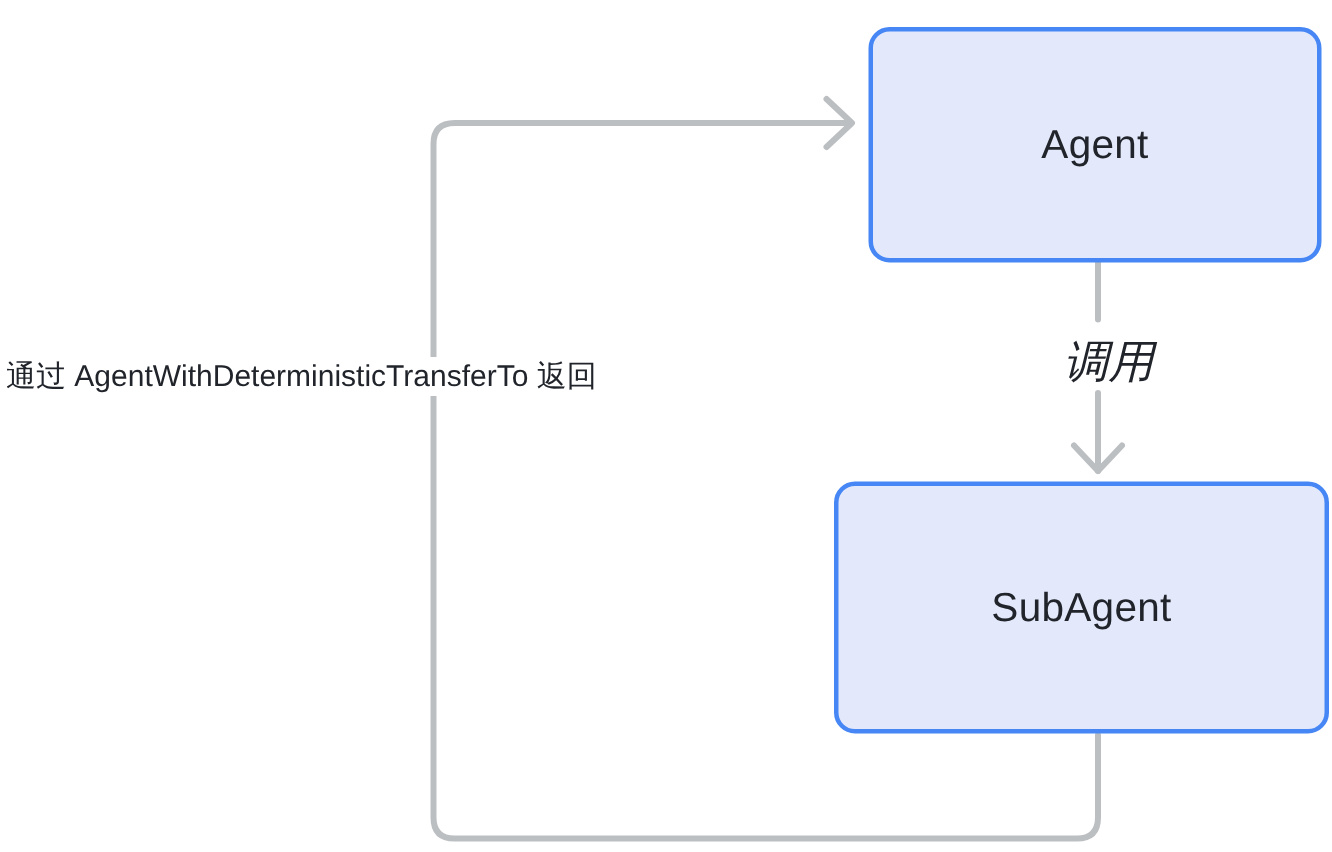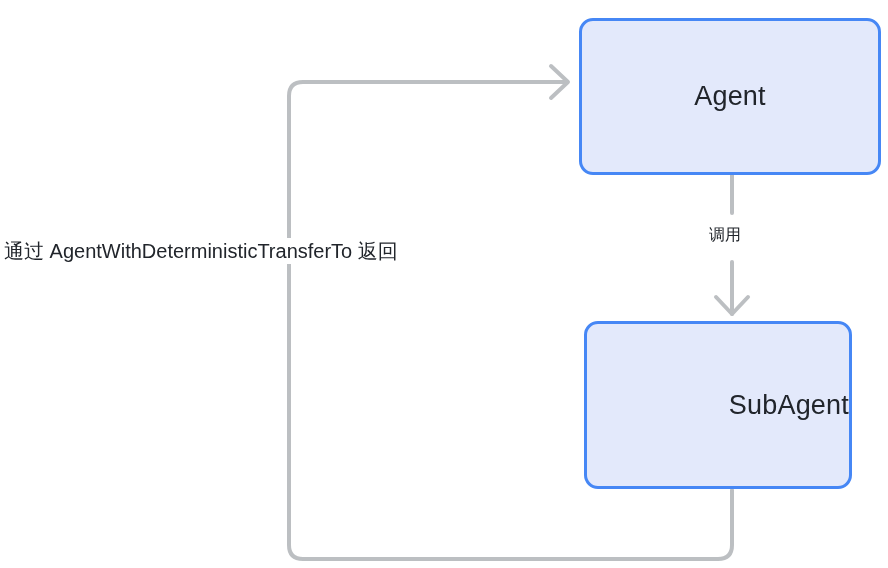--- a/index.html
+++ b/index.html
@@ -32,47 +32,47 @@
     justify-content: center;
   }
   #node-agent {
     left: 579px;
     top: 2px;
     width: 302px;
     height: 157px;
     margin-top: 16px;
   }
   #node-subagent {
-    left: 584px;
+    left: 556px;
     top: 321px;
-    width: 268px;
+    width: 330px;
     height: 168px;
-    justify-content: flex-end;
   }
   .node-label {
     font-size: 27px;
     color: #21252b;
     font-weight: 400;
     letter-spacing: 0.2px;
     line-height: 1;
     white-space: nowrap;
   }
   .edge-label {
     position: absolute;
     color: #21252b;
     white-space: nowrap;
     line-height: 1;
     background: #ffffff;
   }
   #edge-label-call {
     left: 703px;
     top: 224px;
-    font-size: 16px;
+    font-size: 30px;
     padding: 3px 6px;
     text-align: left;
+    font-style: italic;
   }
   #edge-label-return {
     left: 0px;
     top: 238px;
     font-size: 20px;
     padding: 3px 4px;
   }
   svg { display: block; }
 </style>
 </head>

